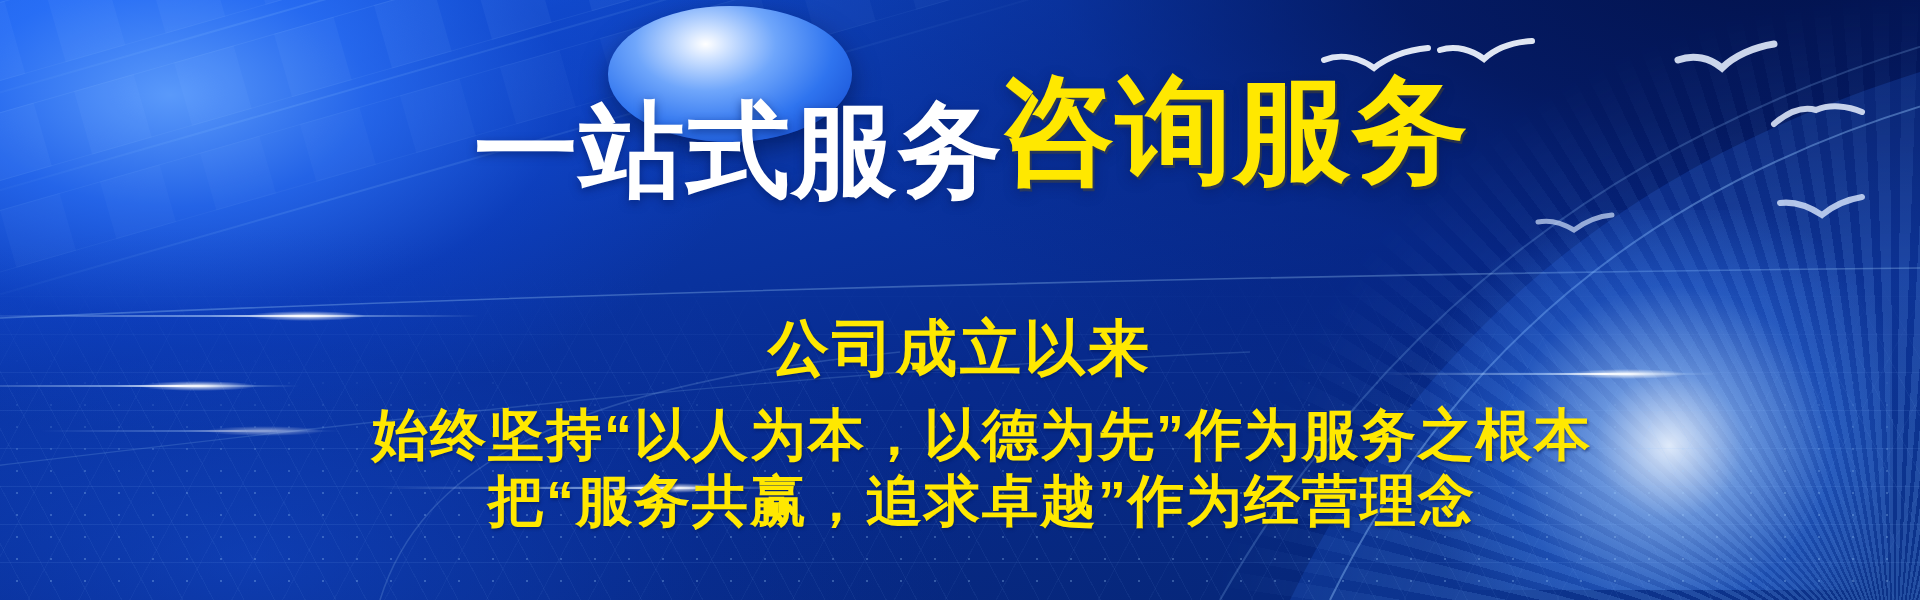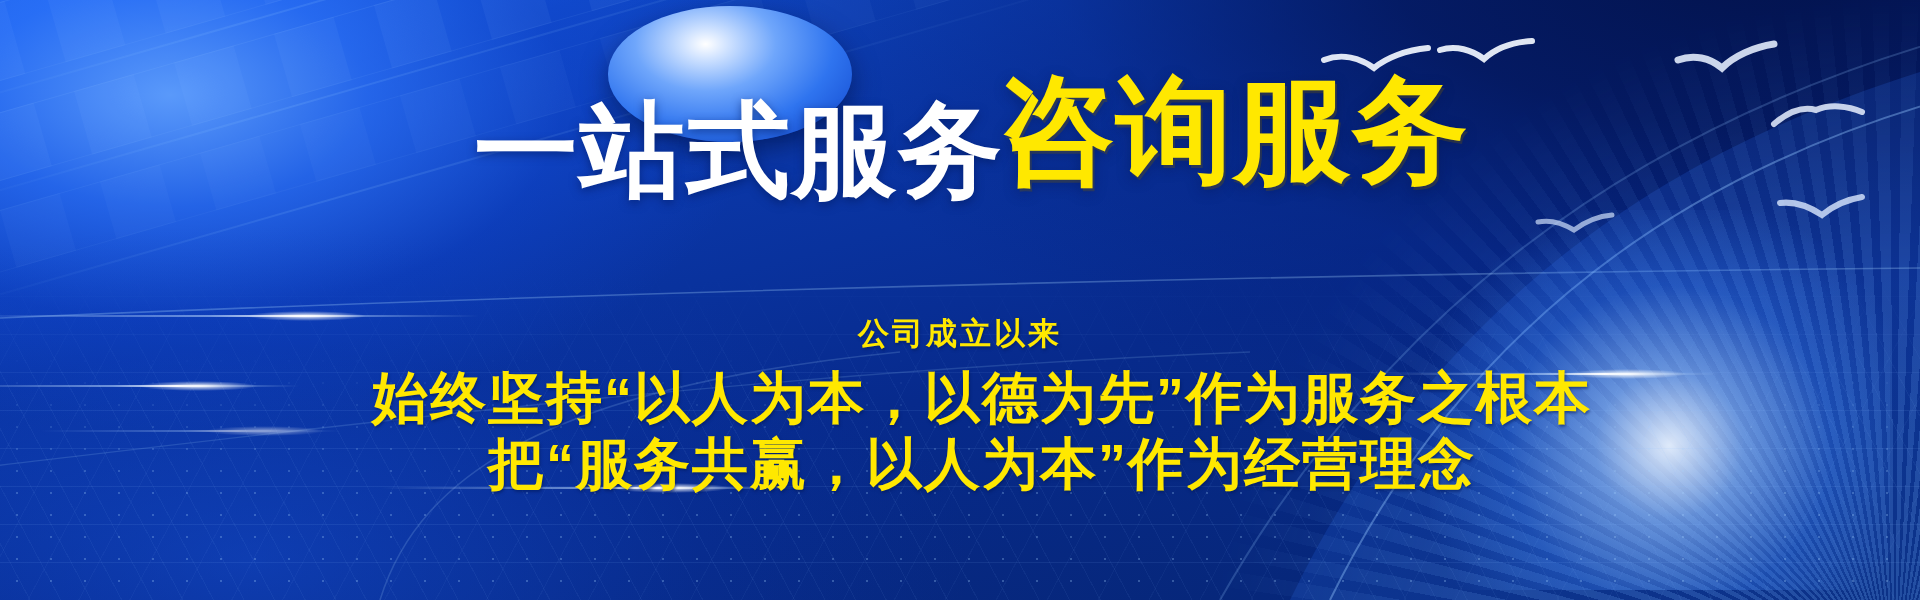--- a/index.html
+++ b/index.html
@@ -217,21 +217,21 @@
   .body-copy {
     position: absolute;
     left: 0; top: 318px;
     width: 1920px;
     text-align: center;
     color: #ffe800;
     font-weight: 700;
     text-shadow: 1px 2px 3px rgba(0,24,90,0.55);
   }
   .bc-line { white-space: nowrap; line-height: 1.0; }
-  .bc-line.lead { font-size: 31px; letter-spacing: 3px; margin-bottom: 21px; }
+  .bc-line.lead { font-size: 61px; letter-spacing: 3px; margin-bottom: 28px; }
   .bc-line.big  { font-size: 56px; letter-spacing: 2px; margin-bottom: 10px; padding-left: 44px; }
 </style>
 </head>
 <body>
 
 <div id="banner">
 
   <div class="layer bg-base"></div>
   <div class="layer glow-tl"></div>
   <div class="layer sky-tr"></div>
@@ -301,16 +301,16 @@
     </svg>
   </div>
 
   <div class="headline">
     <span class="hl-white">一站式服务</span><span class="hl-yellow">咨询服务</span>
   </div>
 
   <div class="body-copy">
     <div class="bc-line lead">公司成立以来</div>
     <div class="bc-line big">始终坚持“以人为本，以德为先”作为服务之根本</div>
-    <div class="bc-line big">把“服务共赢，以人为本”作为经营理念</div>
+    <div class="bc-line big">把“服务共赢，追求卓越”作为经营理念</div>
   </div>
 
 </div>
 
 </body></html>

